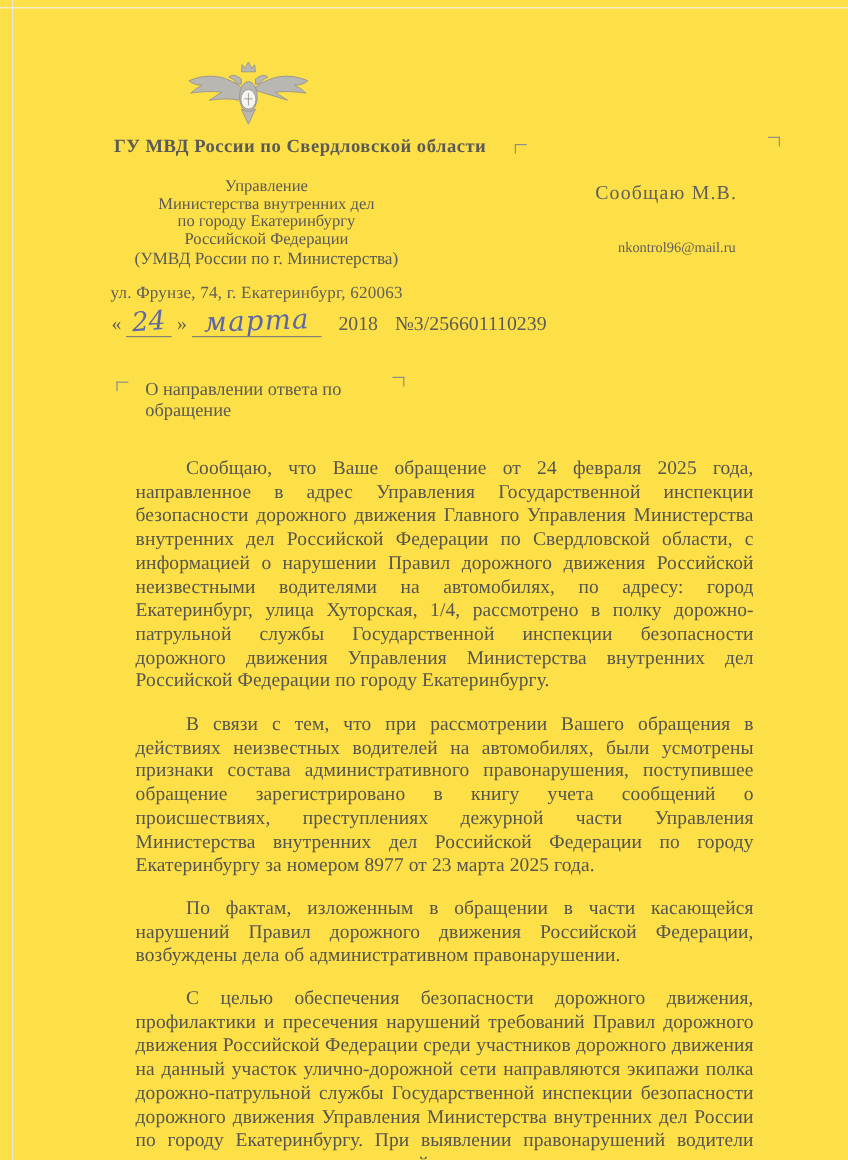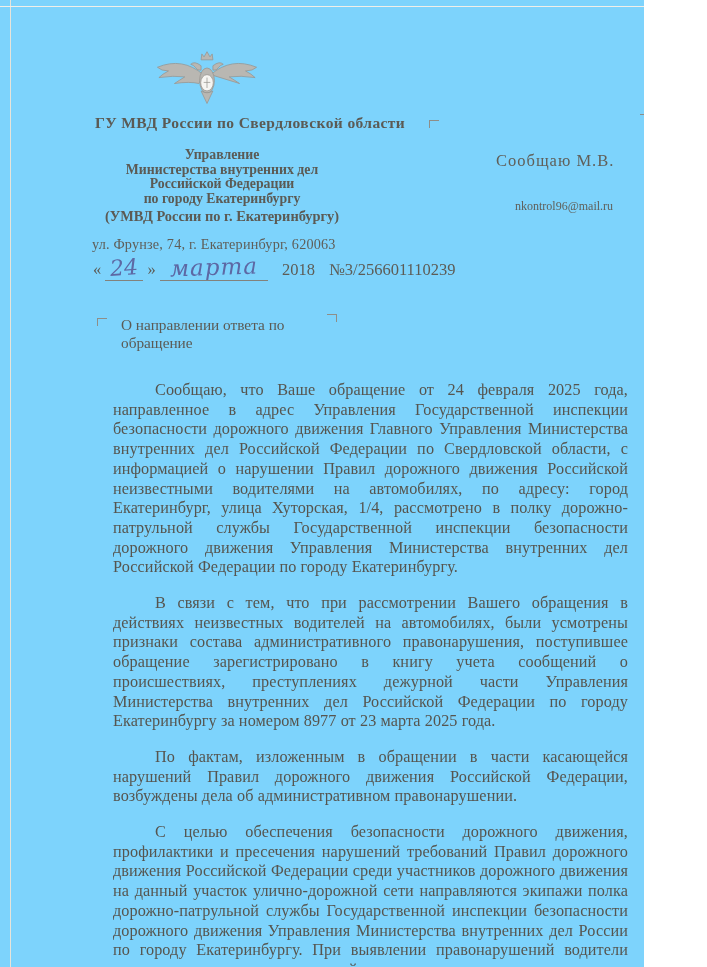--- a/index.html
+++ b/index.html
@@ -1,18 +1,18 @@
 <!DOCTYPE html>
 <html lang="ru"><head>
 <meta charset="utf-8">
 <style>
   html,body{margin:0;padding:0;background:#ffffff;}
   .page{
-    position:relative;width:644px;height:967px;overflow:hidden;
-    background:#7dd3fc;
+    position:relative;width:707px;height:967px;overflow:hidden;
+    background:#fde047;
     font-family:"Liberation Serif", serif;
     color:#56554f;
   }
   .scan-edge-left{position:absolute;left:10px;top:0;width:1px;height:100%;background:#e6e4da;}
   .scan-edge-top{position:absolute;left:0;top:6px;width:100%;height:1px;background:#f1efe8;}
 
   
   .emblem{position:absolute;left:150px;top:48px;width:114px;height:74px;}
 
   
@@ -26,21 +26,21 @@
   .corner.tl{border-top:1.6px solid #8f8e88;border-left:1.6px solid #8f8e88;}
   .corner.tr{border-top:1.6px solid #8f8e88;border-right:1.6px solid #8f8e88;}
   #mark-recipient-left{left:429px;top:120px;}
   #mark-recipient-right{left:640px;top:114px;}
   #mark-subject-left{left:97px;top:318px;}
   #mark-subject-right{left:327px;top:314px;}
 
   
   .letterhead{
     position:absolute;left:72px;top:148px;width:300px;
-    text-align:center;font-weight:bold;font-size:13.8px;line-height:14.6px;color:#5b5a54;
+    text-align:center;font-weight:normal;font-size:13.8px;line-height:14.6px;color:#5b5a54;
   }
   .letterhead .lh-umvd{margin-top:3px;font-size:14.4px;}
   .lh-address{
     position:absolute;left:92px;top:220px;width:300px;
     font-size:14.2px;color:#5f5e58;letter-spacing:.2px;margin-top:16px;
   }
 
   
   .recipient-name{
     position:absolute;left:496px;top:151px;
@@ -103,23 +103,23 @@
   </div>
 
   <div class="org-top">ГУ МВД России по Свердловской области</div>
 
   <div id="mark-recipient-left" class="corner tl"></div>
   <div id="mark-recipient-right" class="corner tr"></div>
 
   <div class="letterhead">
     <div>Управление</div>
     <div>Министерства внутренних дел</div>
+    <div>по городу Екатеринбургу</div>
     <div>Российской Федерации</div>
-    <div>по городу Екатеринбургу</div>
-    <div class="lh-umvd">(УМВД России по г. Екатеринбургу)</div>
+    <div class="lh-umvd">(УМВД России по г. Министерства)</div>
   </div>
   <div class="lh-address">ул. Фрунзе, 74, г. Екатеринбург, 620063</div>
 
   <div class="recipient-name">Сообщаю  М.В.</div>
   <div class="recipient-email">nkontrol96@mail.ru</div>
 
   <div class="dateline">
     <span>«</span>
     <span class="blank blank-day"><span class="handwriting hand-day">24</span></span>
     <span>»</span>

